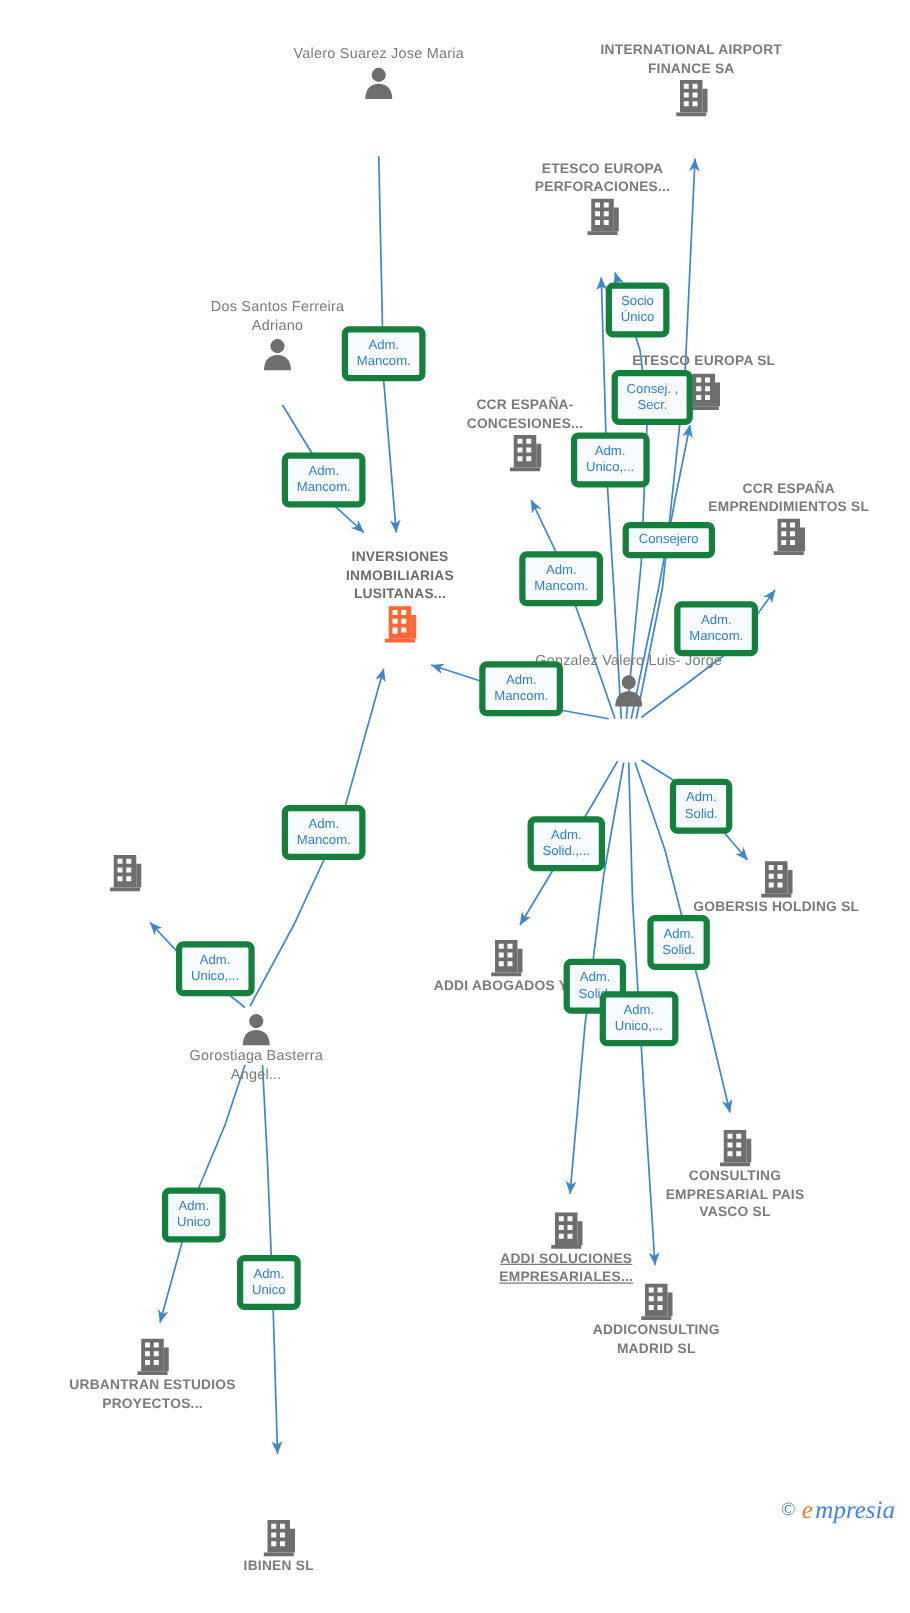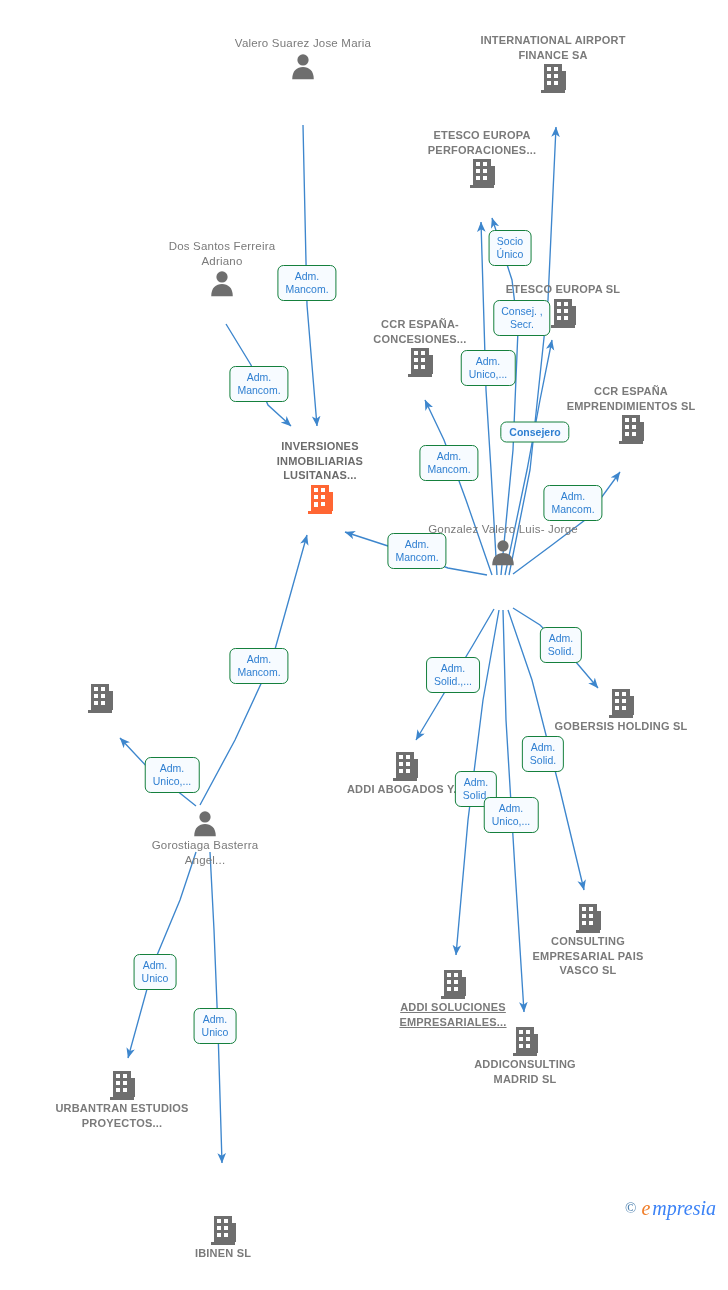--- a/index.html
+++ b/index.html
@@ -45,31 +45,31 @@
   .node.label-below .ico { margin-top: 2px; }
   .node.label-above .ico { margin-bottom: 1px; }
 
   
   .node.focus .caption { color: #6b6b6b; font-weight: bold; }
 
   
   .chip {
     position: absolute;
     background: #f7fbff;
-    border: 1px solid #15803d;
+    border: 5px solid #15803d;
     border-radius: 6px;
     color: #2f7fd1;
     font-size: 10.5px;
     line-height: 13px;
     text-align: center;
     padding: 4px 7px;
     white-space: pre-line;
     transform: translate(-50%, -50%);
   }
-  .chip.one-line { padding: 3px 8px; font-weight: bold; }
+  .chip.one-line { padding: 3px 8px; }
 
   
   #watermark {
     position: absolute;
     right: 12px;
     bottom: 14px;
     display: flex;
     align-items: center;
     gap: 5px;
     user-select: none;

